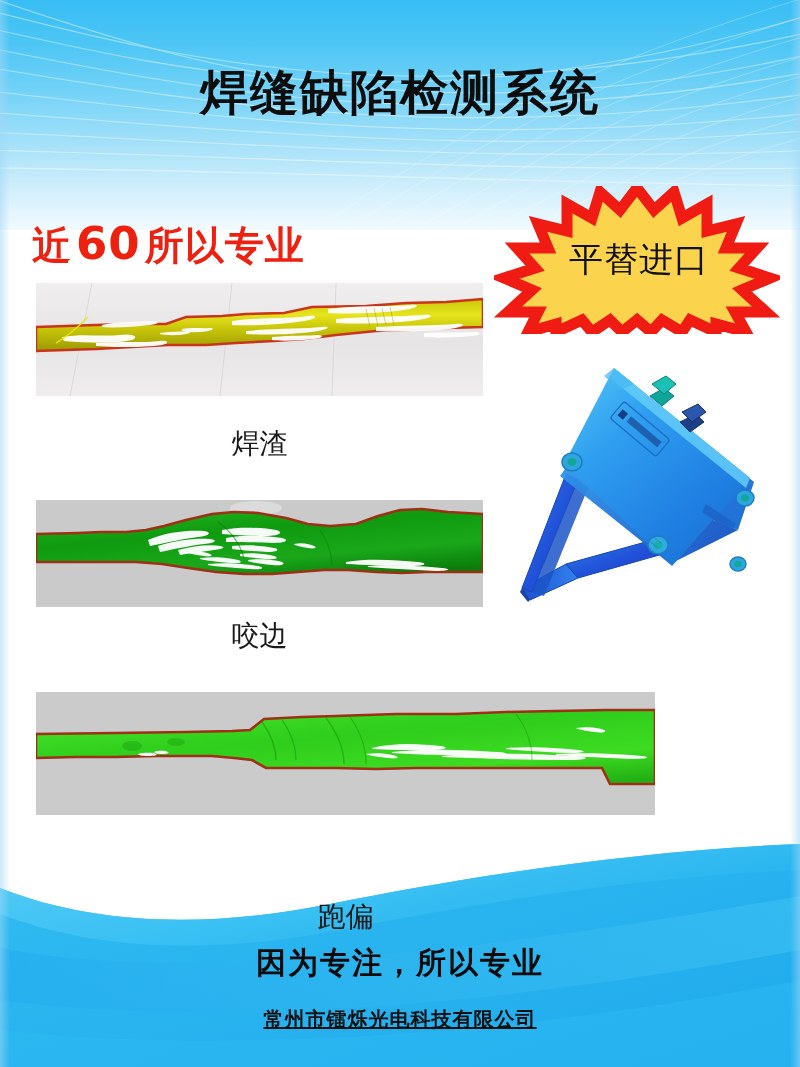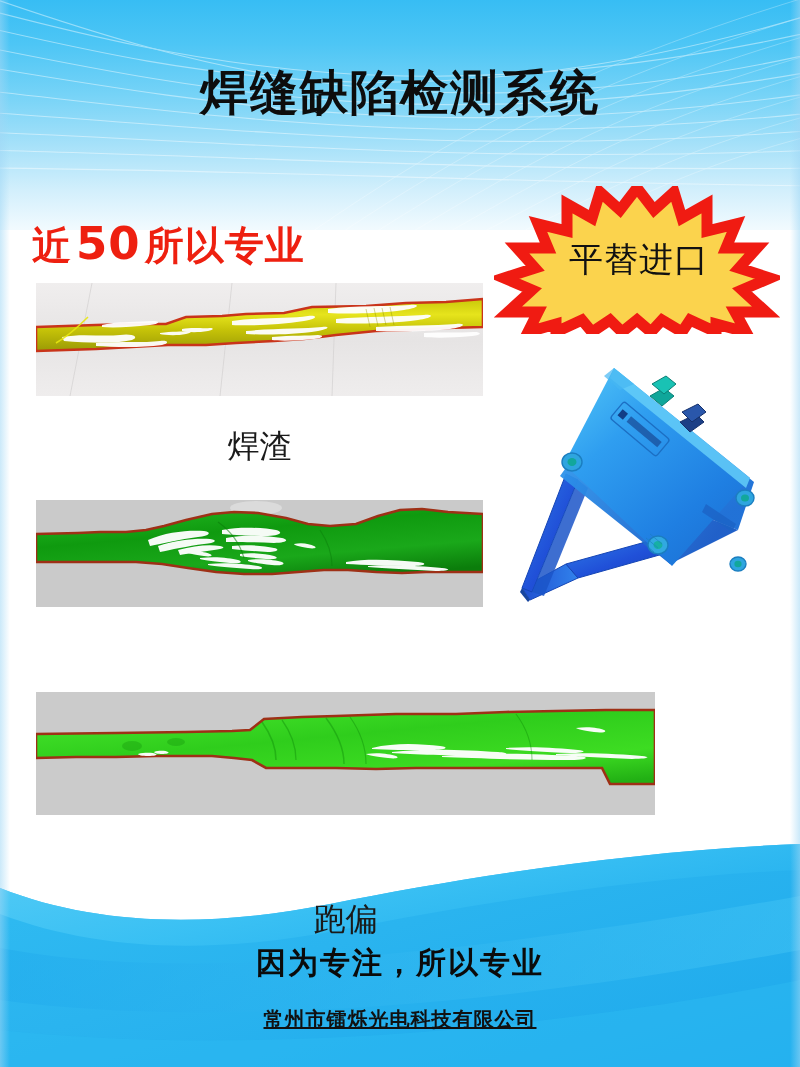--- a/index.html
+++ b/index.html
@@ -136,21 +136,21 @@
   .sample { position: absolute; }
   .sample .frame {
     position: relative;
     width: 100%; height: 100%;
     overflow: hidden;
   }
   .sample svg { display: block; width: 100%; height: 100%; }
   .caption {
     position: absolute;
     text-align: center;
-    font-size: 32px;
+    font-size: 28px;
     color: #1a1a1a;
     white-space: nowrap;
   }
 
   #sample-1 { left: 36px; top: 283px;  width: 447px; height: 113px; }
   #caption-1{ left: 36px; top: 425px;  width: 447px; }
   #sample-2 { left: 36px; top: 500px;  width: 447px; height: 107px; }
   #caption-2{ left: 36px; top: 617px;  width: 447px; }
   #sample-3 { left: 36px; top: 692px;  width: 619px; height: 123px; }
   #caption-3{ left: 36px; top: 854px;  width: 619px; margin-top: 44px; }
@@ -241,21 +241,21 @@
       <path d="M0,200 C220,224 520,206 800,150 L800,237 L0,237 Z" fill="#2cb9f1" opacity="0.5"></path>
     </svg>
   </div>
 
   <div class="edge-left"></div>
   <div class="edge-right"></div>
 
   <div class="title-main">焊缝缺陷检测系统</div>
 
   <div class="headline-red">
-    <span>近</span><span class="num">50</span><span>所以专业</span>
+    <span>近</span><span class="num">60</span><span>所以专业</span>
   </div>
 
   <div class="badge">
     <svg viewBox="0 0 286 148">
       <polygon points="143,2 160,24 180,6 188,32 213,18 213,45 242,38 232,62 263,62 245,82 276,92 248,104 272,126 241,126 252,146 222,138 222,146 196,134 188,146 168,134 157,146 143,134 128,146 116,134 98,146 88,134 62,146 62,138 34,146 44,126 14,126 38,104 10,92 41,82 23,62 54,62 44,38 73,45 73,18 98,32 106,6 126,24" fill="#fbd34d" stroke="#f01b12" stroke-width="11" stroke-linejoin="miter"></polygon>
     </svg>
     <div class="badge-text">平替进口</div>
   </div>
 
   <div class="device">
@@ -409,20 +409,21 @@
           <path d="M150,52 C160,50 170,52 174,54 C178,56 174,57 168,56 C158,55 152,53 150,52 Z"></path>
           <path d="M310,62 C332,58 360,60 382,62 C392,63 390,66 376,66 C354,66 328,65 310,64 Z"></path>
           <path d="M332,66 C356,64 386,66 406,68 C416,69 414,71 400,71 C376,70 348,68 332,67 Z"></path>
           <path d="M258,44 C266,42 274,44 278,46 C282,48 278,49 272,48 C264,47 258,45 258,44 Z"></path>
         </g>
         <path d="M182,22 C196,32 204,44 208,58" stroke="#0a7a0a" stroke-width="1.2" fill="none" opacity="0.55"></path>
         <path d="M284,30 C292,42 296,54 296,66" stroke="#0a7a0a" stroke-width="1.2" fill="none" opacity="0.45"></path>
       </svg>
     </div>
   </div>
+  <div class="caption" id="caption-2">咬边</div>
 
   <div class="sample" id="sample-3">
     <div class="frame">
       <svg viewBox="0 0 619 123" preserveAspectRatio="none">
         <defs>
           <linearGradient id="grnG3" x1="0.1" y1="0" x2="0.9" y2="1">
             <stop offset="0%" stop-color="#46e52c"></stop>
             <stop offset="40%" stop-color="#2fcd1c"></stop>
             <stop offset="75%" stop-color="#3ddc22"></stop>
             <stop offset="100%" stop-color="#22b014"></stop>

